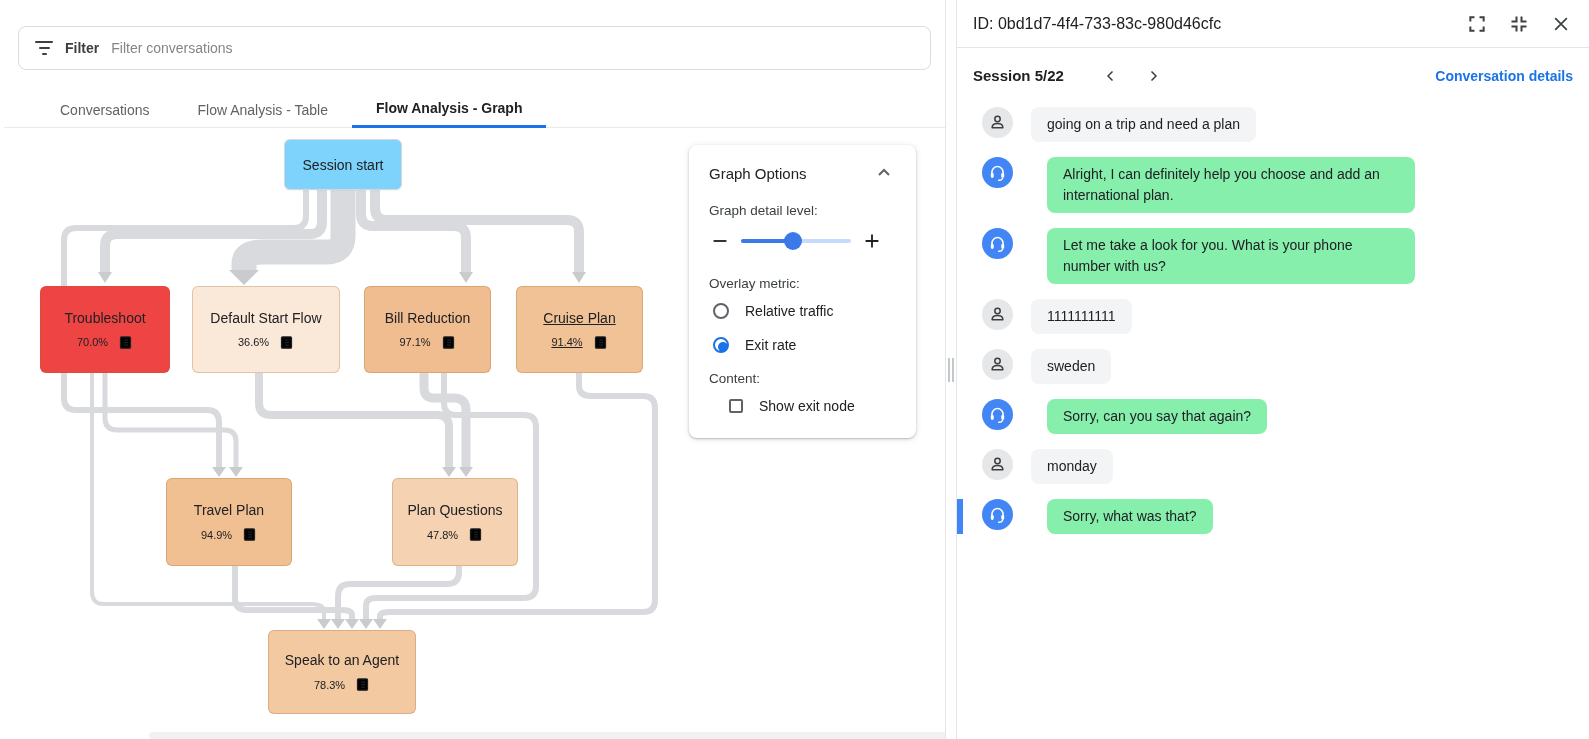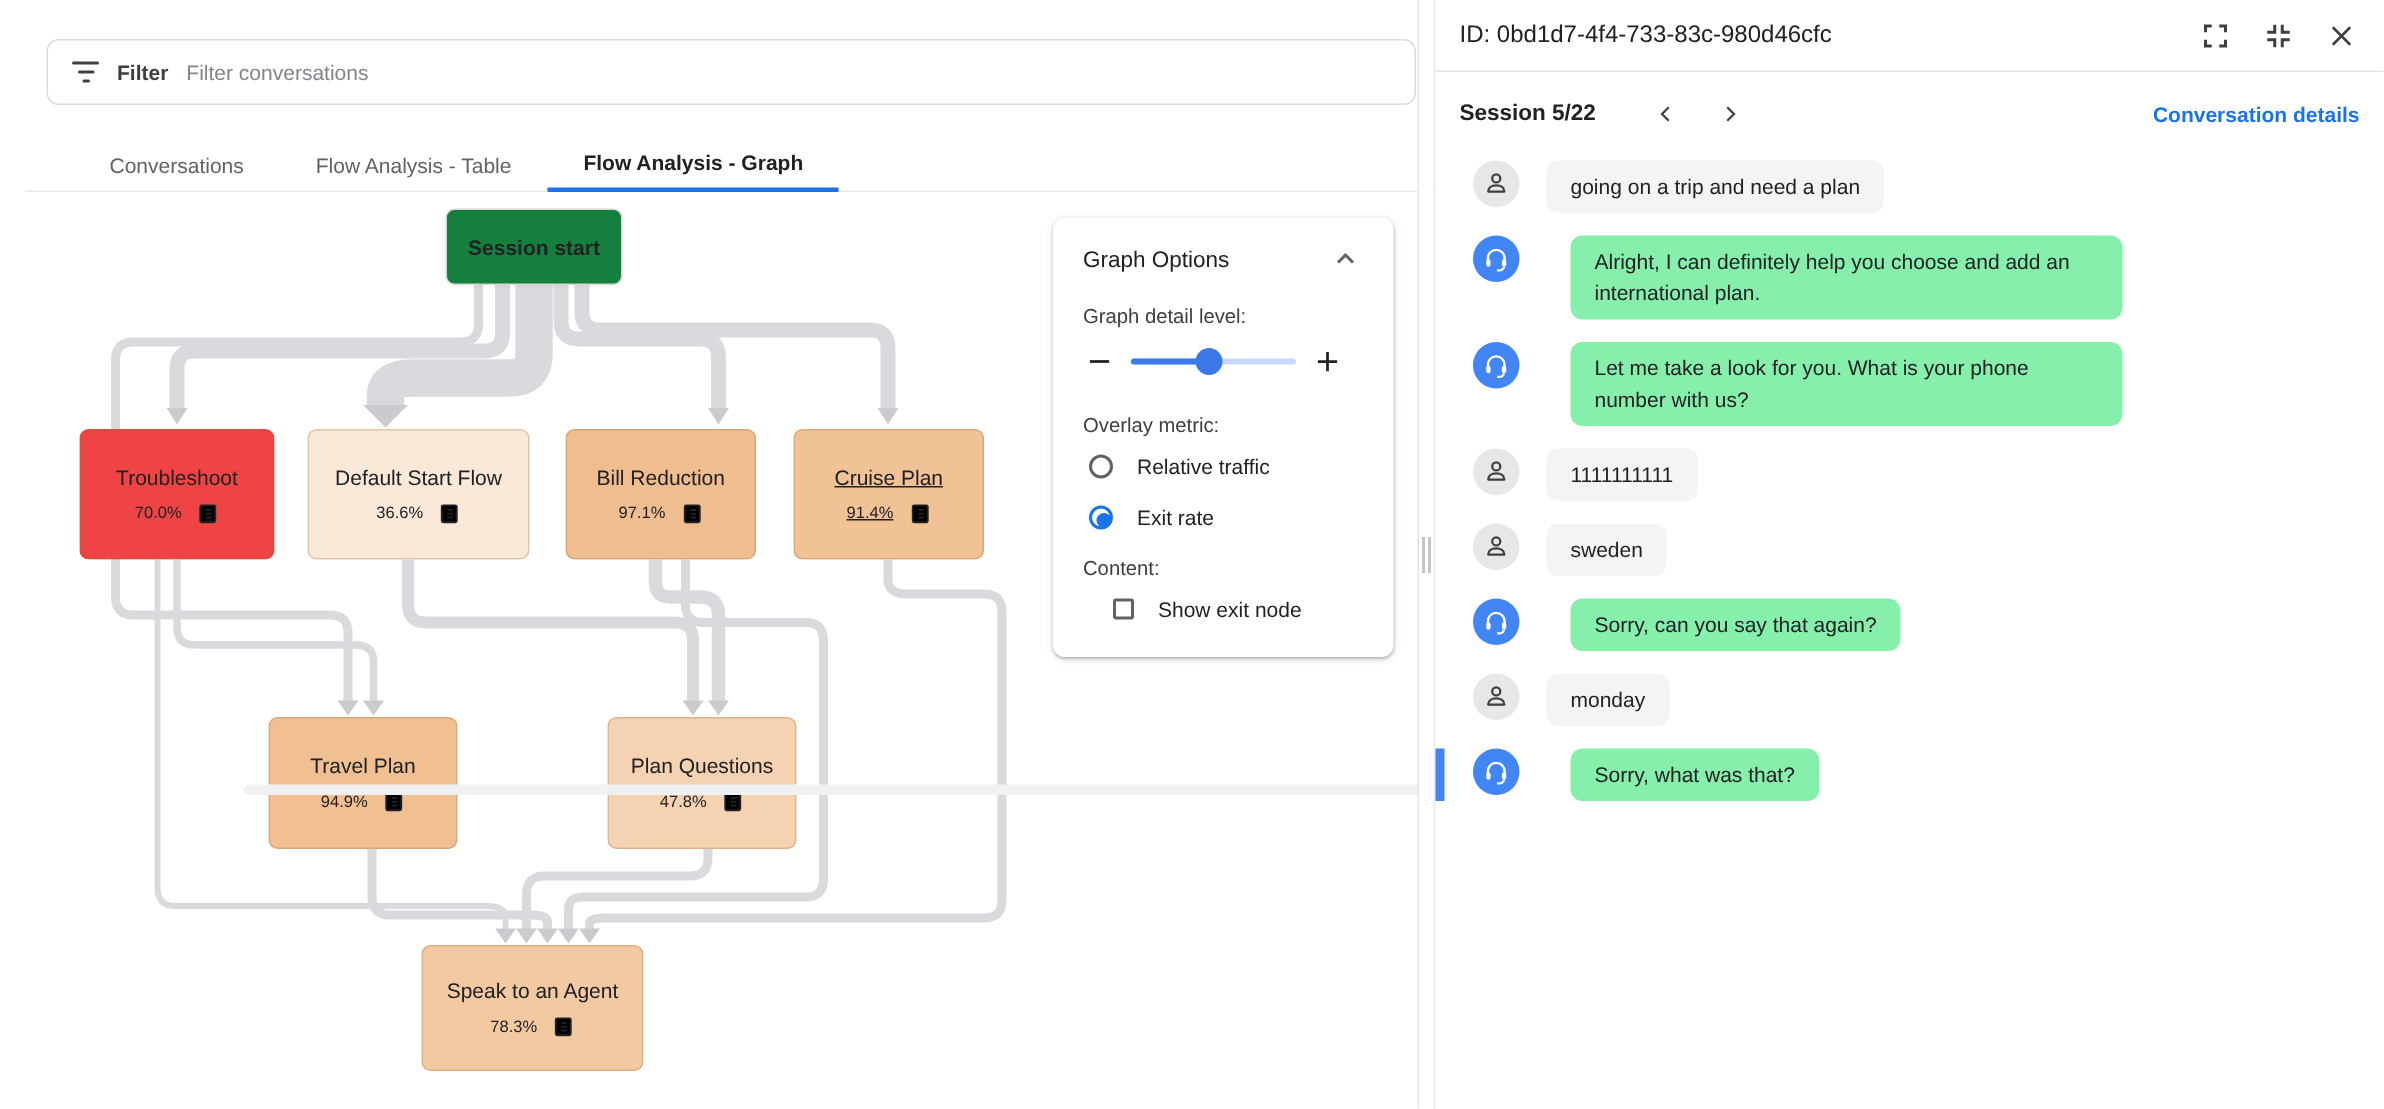--- a/index.html
+++ b/index.html
@@ -1,20 +1,20 @@
 <!DOCTYPE html>
 <html><head>
 <meta charset="utf-8">
 <style>
   * { margin:0; padding:0; box-sizing:border-box; }
   html,body { width:1589px; height:739px; background:#fff; overflow:hidden;
     font-family:"Liberation Sans","DejaVu Sans",sans-serif; color:#202124; }
 
   
-  .left-panel { position:absolute; left:17px; top:0; width:945px; height:530px; background:#fff; }
+  .left-panel { position:absolute; left:4px; top:0; width:945px; height:739px; background:#fff; }
 
   .filter-bar { position:absolute; left:14px; top:26px; width:913px; height:44px;
     border:1px solid #dadce0; border-radius:8px; display:flex; align-items:center;
     padding:0 16px; gap:12px; cursor:text; }
   .filter-bar .f-label { font-size:14px; font-weight:bold; color:#3c4043; }
   .filter-bar .f-placeholder { font-size:14px; color:#80868b; }
   .filter-icon { width:18px; height:14px; display:flex; flex-direction:column; justify-content:space-between; align-items:center; }
   .filter-icon i { display:block; height:2px; background:#3c4043; border-radius:1px; }
   .filter-icon i:nth-child(1){ width:18px; } .filter-icon i:nth-child(2){ width:11px; } .filter-icon i:nth-child(3){ width:5px; }
 
@@ -26,23 +26,23 @@
 
   .graph-svg { position:absolute; left:0; top:0; width:945px; height:739px; }
 
   .gnode { position:absolute; border-radius:6px; display:flex; flex-direction:column;
     align-items:center; justify-content:center; gap:9px; cursor:pointer;
     border:1px solid rgba(166,100,40,0.28); }
   .gnode .n-title { font-size:14px; color:#202124; }
   .gnode .n-meta { display:flex; align-items:center; gap:10px; }
   .gnode .n-rate { font-size:11px; color:#202124; }
   .start-node { position:absolute; left:280px; top:139px; width:118px; height:51px;
-    background:#15803d; border:1px solid #d5d7da; border-radius:6px; display:flex;
+    background:#7dd3fc; border:1px solid #d5d7da; border-radius:6px; display:flex;
     align-items:center; justify-content:center; font-size:14px; cursor:pointer;
-    box-shadow:0 1px 2px rgba(0,0,0,0.04);font-weight:bold; }
+    box-shadow:0 1px 2px rgba(0,0,0,0.04); }
 
   
   .options-card { position:absolute; left:685px; top:145px; width:227px;
     background:#fff; border-radius:8px; box-shadow:0 1px 2px rgba(60,64,67,.3),0 1px 6px rgba(60,64,67,.15);
     padding:16px 20px 24px 20px; }
   .opt-head { display:flex; justify-content:space-between; align-items:center; margin-bottom:18px; }
   .opt-title { font-size:15px; color:#202124; }
   .opt-label { font-size:13.5px; color:#3c4043; margin-bottom:12px; }
   .slider-row { display:flex; align-items:center; gap:10px; margin-bottom:24px; }
   .slider-track { position:relative; width:110px; height:4px; background:#c8dafb; border-radius:2px; cursor:pointer; }

